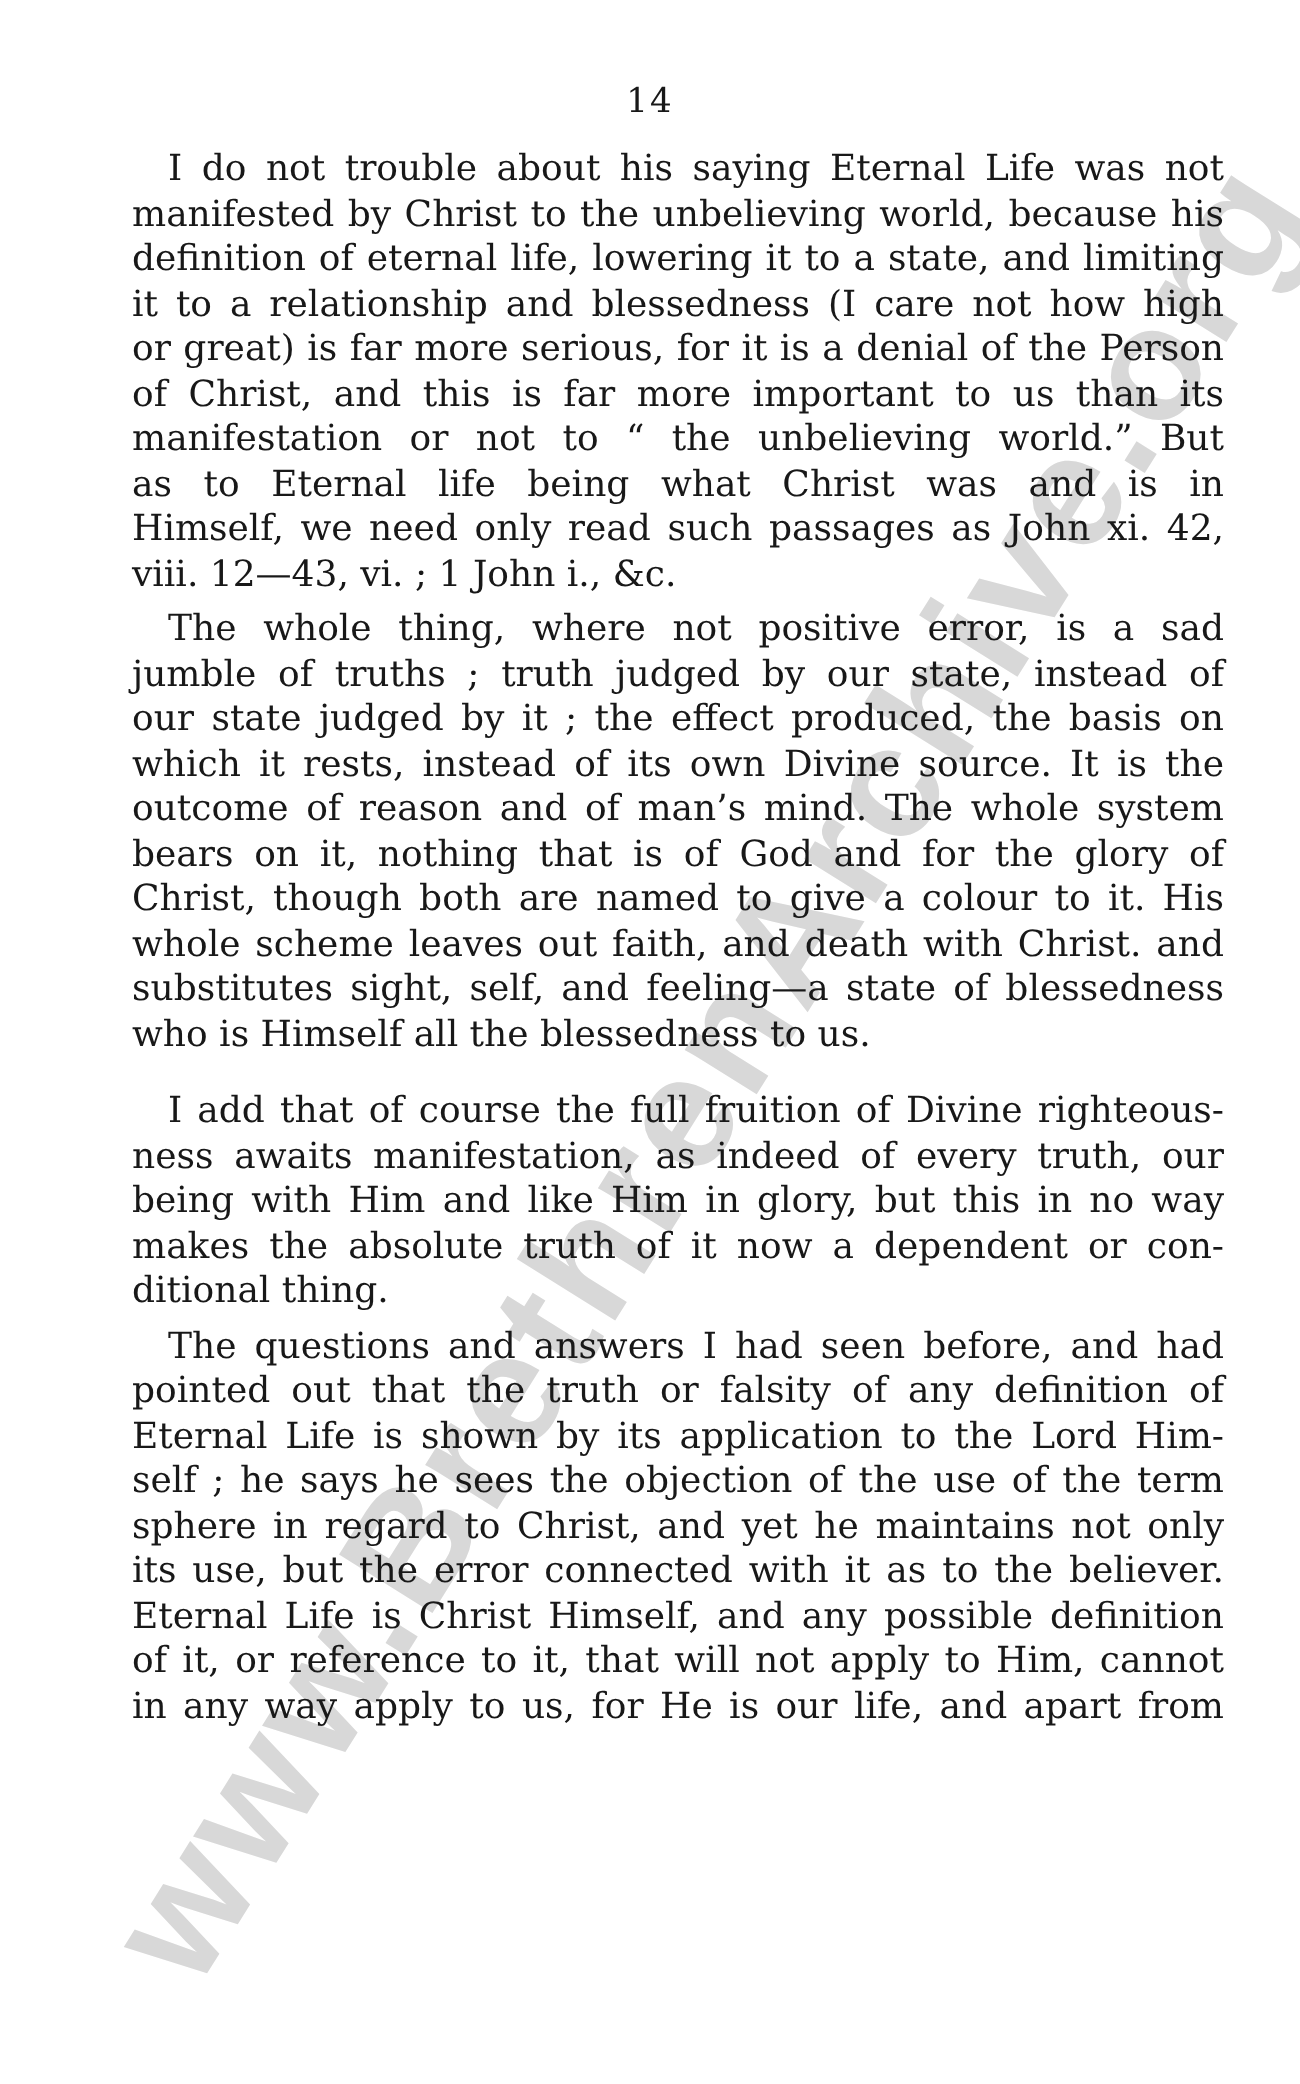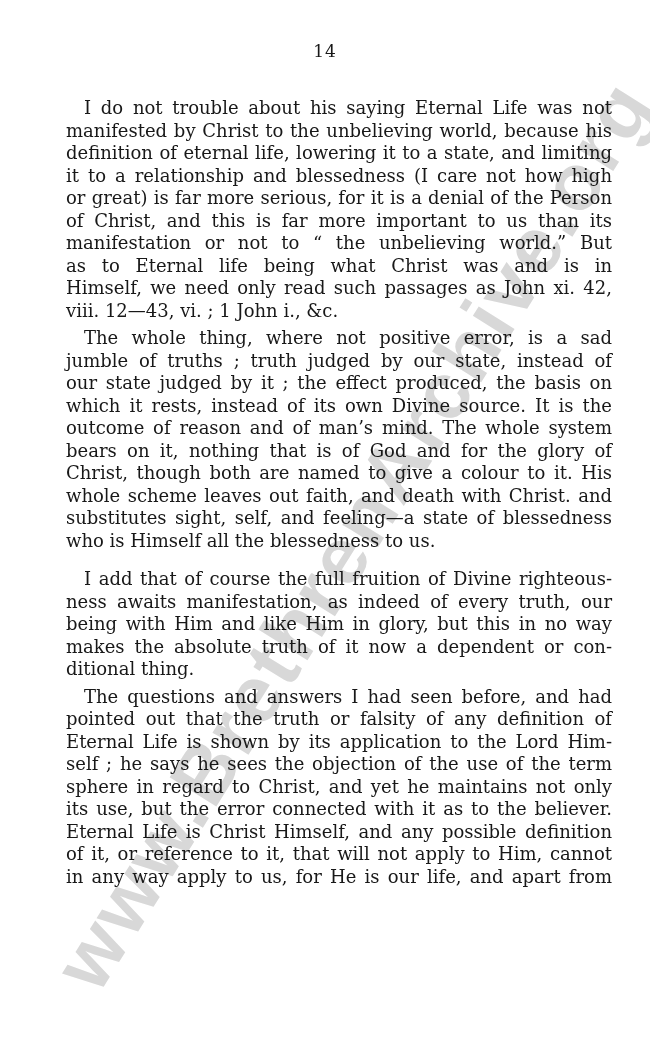--- a/index.html
+++ b/index.html
@@ -35,21 +35,21 @@
     z-index: 1;
     color: var(--ink, #181818);
     font-size: 18px;
     line-height: 22.5px;
   }
   .pagenum {
     text-align: center;
     font-size: 17px;
     line-height: 22px;
     letter-spacing: 1px;
-    margin-bottom: 35px;
+    margin-bottom: 12px;
   }
   .para + .para { margin-top: 5px; }
   .line {
     text-align: justify;
     text-align-last: justify;
     margin-left: 28px;
   }
   .line.first { text-indent: 18px; }
   .line.last { text-align-last: left; }
   .closing { margin-top: 15px; font-size: 19px; }

